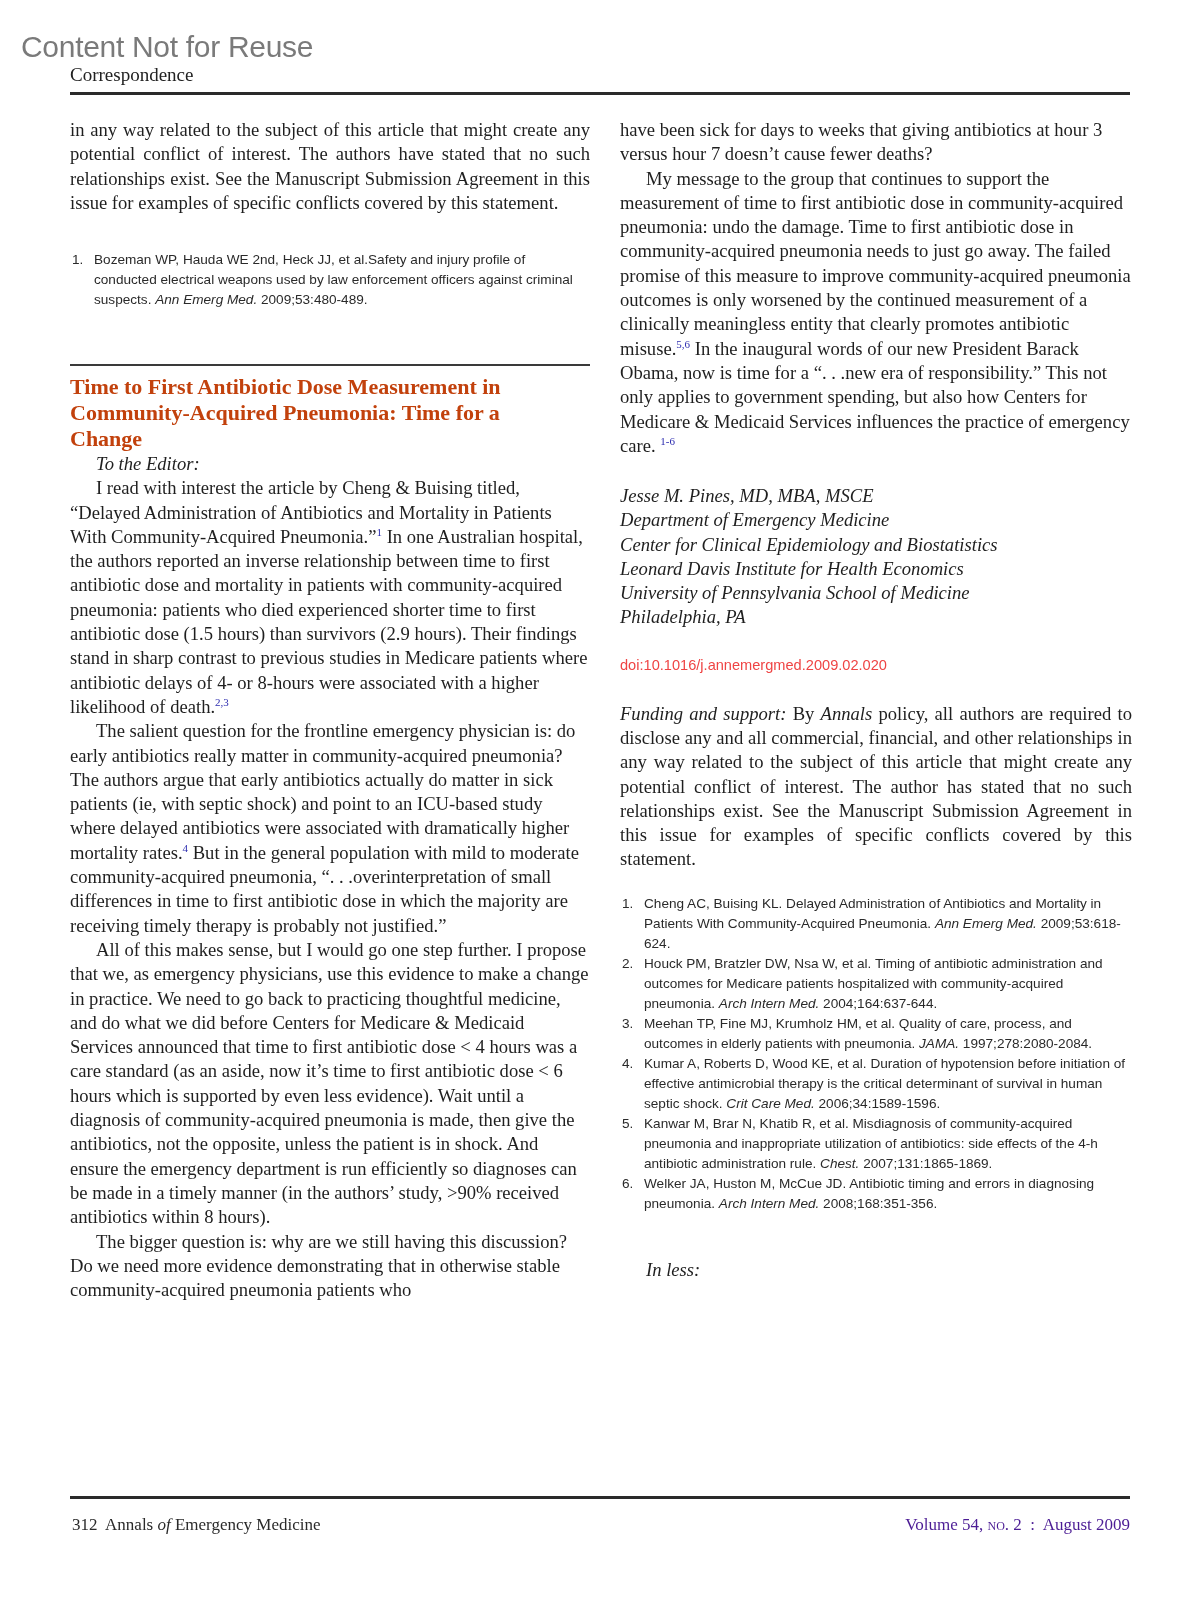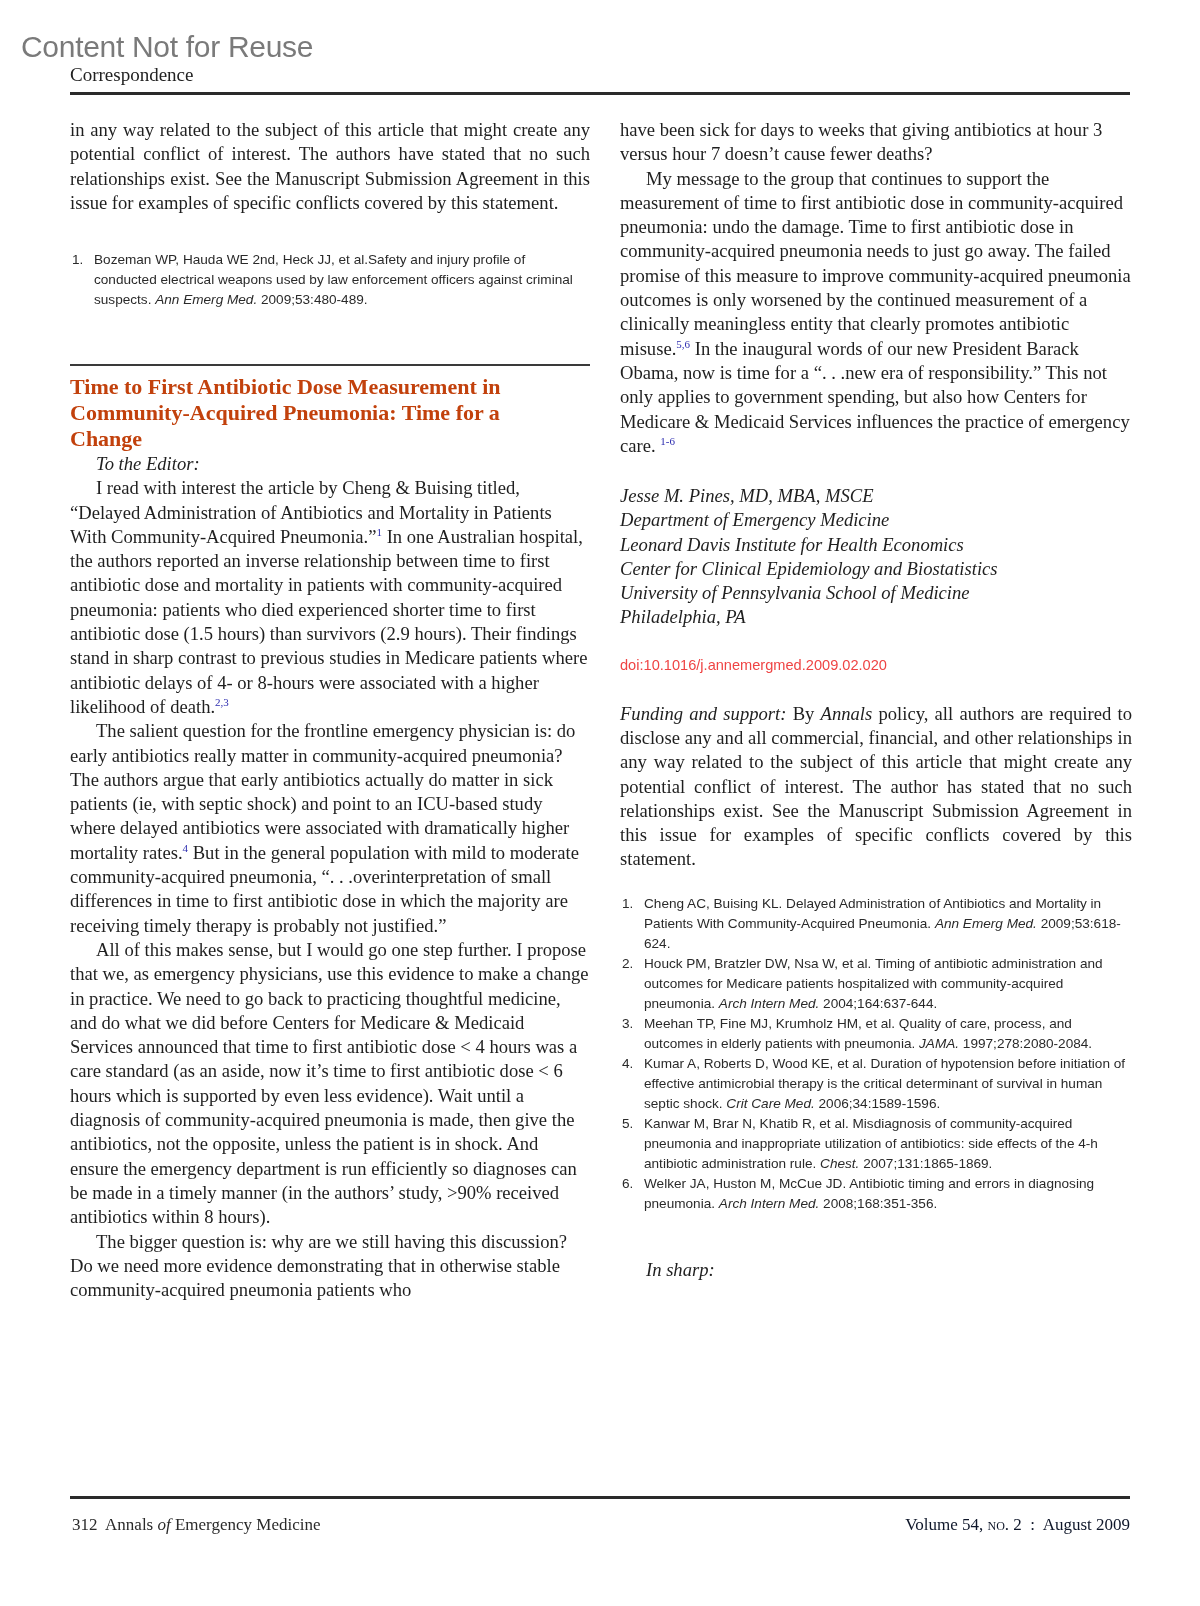--- a/index.html
+++ b/index.html
@@ -25,21 +25,21 @@
 
   .rule-thin { height: 2px; background: #3a3a3a; }
   .article-title { font-family: "Liberation Serif", serif; font-weight: bold; font-size: 22px; line-height: 26px; color: #c2410c; margin: 0; }
   .italic { font-style: italic; }
 
   .affil { font-style: italic; line-height: 24.2px; }
   .doi { font-family: "Liberation Sans", sans-serif; font-size: 14.6px; color: #ef4444; }
 
   .footer-rule { position: absolute; left: 70px; top: 1496px; width: 1060px; height: 3px; background: #2a2a2a; }
   .footer-left { position: absolute; left: 72px; top: 1515px; font-family: "Liberation Serif", serif; font-size: 17px; color: #2a2a2a; }
-  .footer-right { position: absolute; right: 70px; top: 1515px; font-family: "Liberation Serif", serif; font-size: 17px; color: #0f172a; }
+  .footer-right { position: absolute; right: 70px; top: 1515px; font-family: "Liberation Serif", serif; font-size: 17px; color: #4c1d95; }
   .smallcaps { font-variant: small-caps; }
 </style>
 </head>
 <body>
 
 <div class="watermark">Content Not for Reuse</div>
 <div class="section-label">Correspondence</div>
 <div class="header-rule"></div>
 
 <div class="col col-left">
@@ -67,42 +67,42 @@
 
 <div class="col col-right">
   <p>have been sick for days to weeks that giving antibiotics at hour 3 versus hour 7 doesn’t cause fewer deaths?</p>
   <p class="indent">
     <span>My message to the group that continues to support the measurement of time to first antibiotic dose in community-acquired pneumonia: undo the damage. Time to first antibiotic dose in community-acquired pneumonia needs to just go away. The failed promise of this measure to improve community-acquired pneumonia outcomes is only worsened by the continued measurement of a clinically meaningless entity that clearly promotes antibiotic misuse.</span><sup class="ref">5,6</sup><span> In the inaugural words of our new President Barack Obama, now is time for a “. . .new era of responsibility.” This not only applies to government spending, but also how Centers for Medicare &amp; Medicaid Services influences the practice of emergency care. </span><sup class="ref">1-6</sup>
   </p>
 
   <div class="affil" style="margin-top:26px;">
     <div>Jesse M. Pines, MD, MBA, MSCE</div>
     <div>Department of Emergency Medicine</div>
+    <div>Center for Clinical Epidemiology and Biostatistics</div>
     <div>Leonard Davis Institute for Health Economics</div>
-    <div>Center for Clinical Epidemiology and Biostatistics</div>
     <div>University of Pennsylvania School of Medicine</div>
     <div>Philadelphia, PA</div>
   </div>
 
   <div class="doi" style="margin-top:24px;">doi:10.1016/j.annemergmed.2009.02.020</div>
 
   <p class="justify" style="margin-top:24px;">
     <i>Funding and support:</i><span> By </span><i>Annals</i><span> policy, all authors are required to disclose any and all commercial, financial, and other relationships in any way related to the subject of this article that might create any potential conflict of interest. The author has stated that no such relationships exist. See the Manuscript Submission Agreement in this issue for examples of specific conflicts covered by this statement.</span>
   </p>
 
   <ol class="refs" style="margin-top:22px;">
     <li><span class="num">1.</span><span>Cheng AC, Buising KL. Delayed Administration of Antibiotics and Mortality in Patients With Community-Acquired Pneumonia. </span><i>Ann Emerg Med.</i><span> 2009;53:618-624.</span></li>
     <li><span class="num">2.</span><span>Houck PM, Bratzler DW, Nsa W, et al. Timing of antibiotic administration and outcomes for Medicare patients hospitalized with community-acquired pneumonia. </span><i>Arch Intern Med.</i><span> 2004;164:637-644.</span></li>
     <li><span class="num">3.</span><span>Meehan TP, Fine MJ, Krumholz HM, et al. Quality of care, process, and outcomes in elderly patients with pneumonia. </span><i>JAMA.</i><span> 1997;278:2080-2084.</span></li>
     <li><span class="num">4.</span><span>Kumar A, Roberts D, Wood KE, et al. Duration of hypotension before initiation of effective antimicrobial therapy is the critical determinant of survival in human septic shock. </span><i>Crit Care Med.</i><span> 2006;34:1589-1596.</span></li>
     <li><span class="num">5.</span><span>Kanwar M, Brar N, Khatib R, et al. Misdiagnosis of community-acquired pneumonia and inappropriate utilization of antibiotics: side effects of the 4-h antibiotic administration rule. </span><i>Chest.</i><span> 2007;131:1865-1869.</span></li>
     <li><span class="num">6.</span><span>Welker JA, Huston M, McCue JD. Antibiotic timing and errors in diagnosing pneumonia. </span><i>Arch Intern Med.</i><span> 2008;168:351-356.</span></li>
   </ol>
 
-  <p class="italic" style="margin-top:44px; text-indent:26px;">In sharp:</p>
+  <p class="italic" style="margin-top:44px; text-indent:26px;">In less:</p>
 </div>
 
 <div class="footer-rule"></div>
 <div class="footer-left">
   <span>312</span>&nbsp;
   <span>Annals</span>
   <i>of</i>
   <span>Emergency Medicine</span>
 </div>
 <div class="footer-right">

